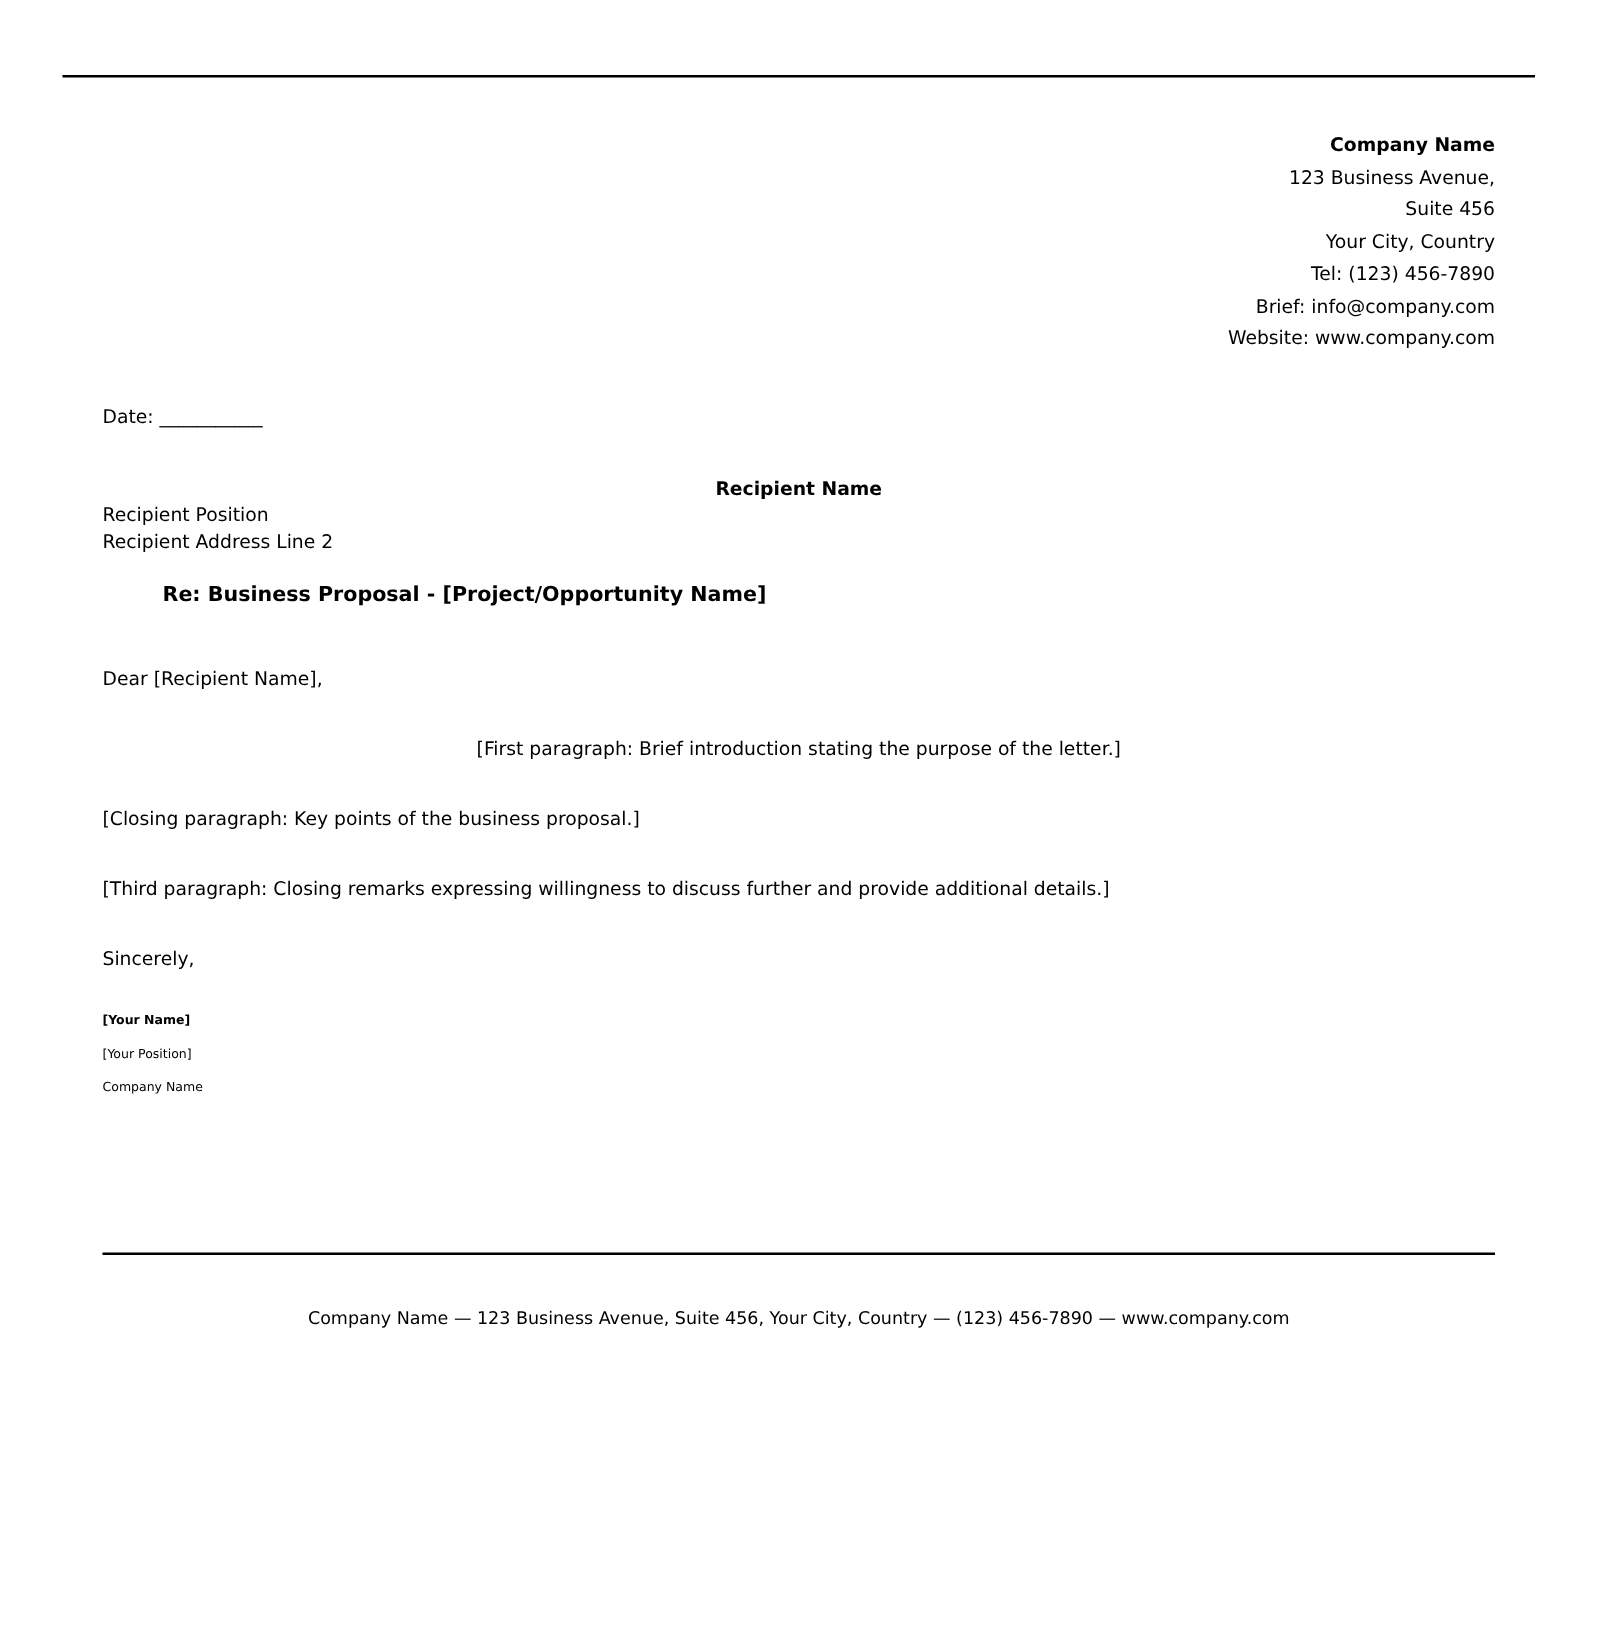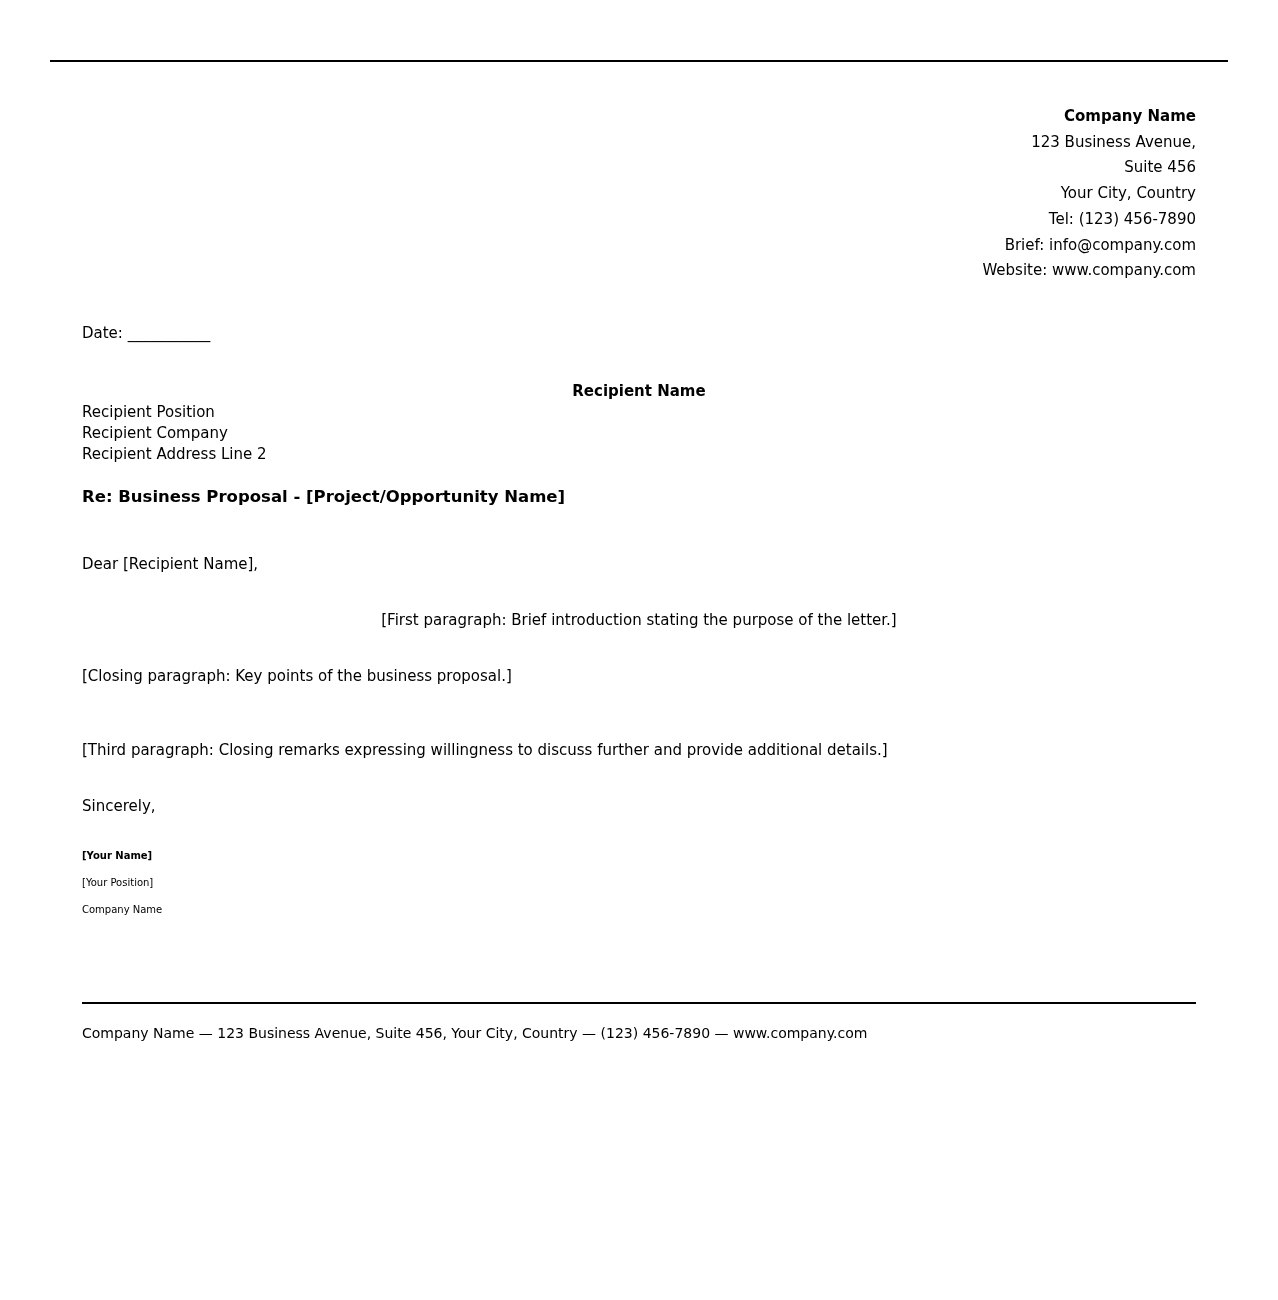--- a/index.html
+++ b/index.html
@@ -13,34 +13,34 @@
     }
     .letterhead {
       position: absolute; right: 82px; top: 104px; text-align: right;
       font-size: 15px; line-height: 25.7px;
     }
     .letterhead .name { font-weight: bold; }
     .content { position: absolute; left: 82px; top: 322px; width: 1114px; }
     .date { font-size: 15px; line-height: 22px; }
     .recipient { margin-top: 37px; font-size: 15px; line-height: 21px; }
     .recipient .rname { font-weight: bold; text-align: center; }
-    .subject { margin-top: 19px; font-size: 16.5px; font-weight: bold; line-height: 26px; font-weight: 600; }
+    .subject { margin-top: 19px; font-size: 16.5px; font-weight: bold; line-height: 26px; font-weight: 600; margin-left: 48px; }
     .para { font-size: 15px; line-height: 22px; }
     .salutation { margin-top: 43px; }
     .p1 { margin-top: 34px; text-align: center; }
     .p2 { margin-top: 34px; }
-    .p3 { margin-top: 52px; }
+    .p3 { margin-top: 34px; }
     .closing { margin-top: 34px; }
     .sig { margin-top: 25px; font-size: 10px; line-height: 27px; }
     .sig .sname { font-weight: bold; }
     .bottom-rule {
       position: absolute; left: 82px; top: 1002px; width: 1114px; height: 2px; background: #000;
     }
     .footer {
-      position: absolute; left: 82px; top: 1023px; width: 1114px; text-align: left;
+      position: absolute; left: 82px; top: 1045px; width: 1114px; text-align: center;
       font-size: 14px; line-height: 20px;
     }
   </style>
 </head>
 <body>
 
 <div class="top-rule"></div>
 
 <div class="letterhead">
   <div class="name">Company Name</div>
@@ -51,21 +51,20 @@
   <div>Brief: info@company.com</div>
   <div>Website: www.company.com</div>
 </div>
 
 <div class="content">
   <div class="date">Date: ___________</div>
 
   <div class="recipient">
     <div class="rname">Recipient Name</div>
     <div>Recipient Position</div>
-    <div>Recipient Company</div>
     <div>Recipient Address Line 2</div>
   </div>
 
   <div class="subject">Re: Business Proposal - [Project/Opportunity Name]</div>
 
   <div class="para salutation">Dear [Recipient Name],</div>
   <div class="para p1">[First paragraph: Brief introduction stating the purpose of the letter.]</div>
   <div class="para p2">[Closing paragraph: Key points of the business proposal.]</div>
   <div class="para p3">[Third paragraph: Closing remarks expressing willingness to discuss further and provide additional details.]</div>
   <div class="para closing">Sincerely,</div>

